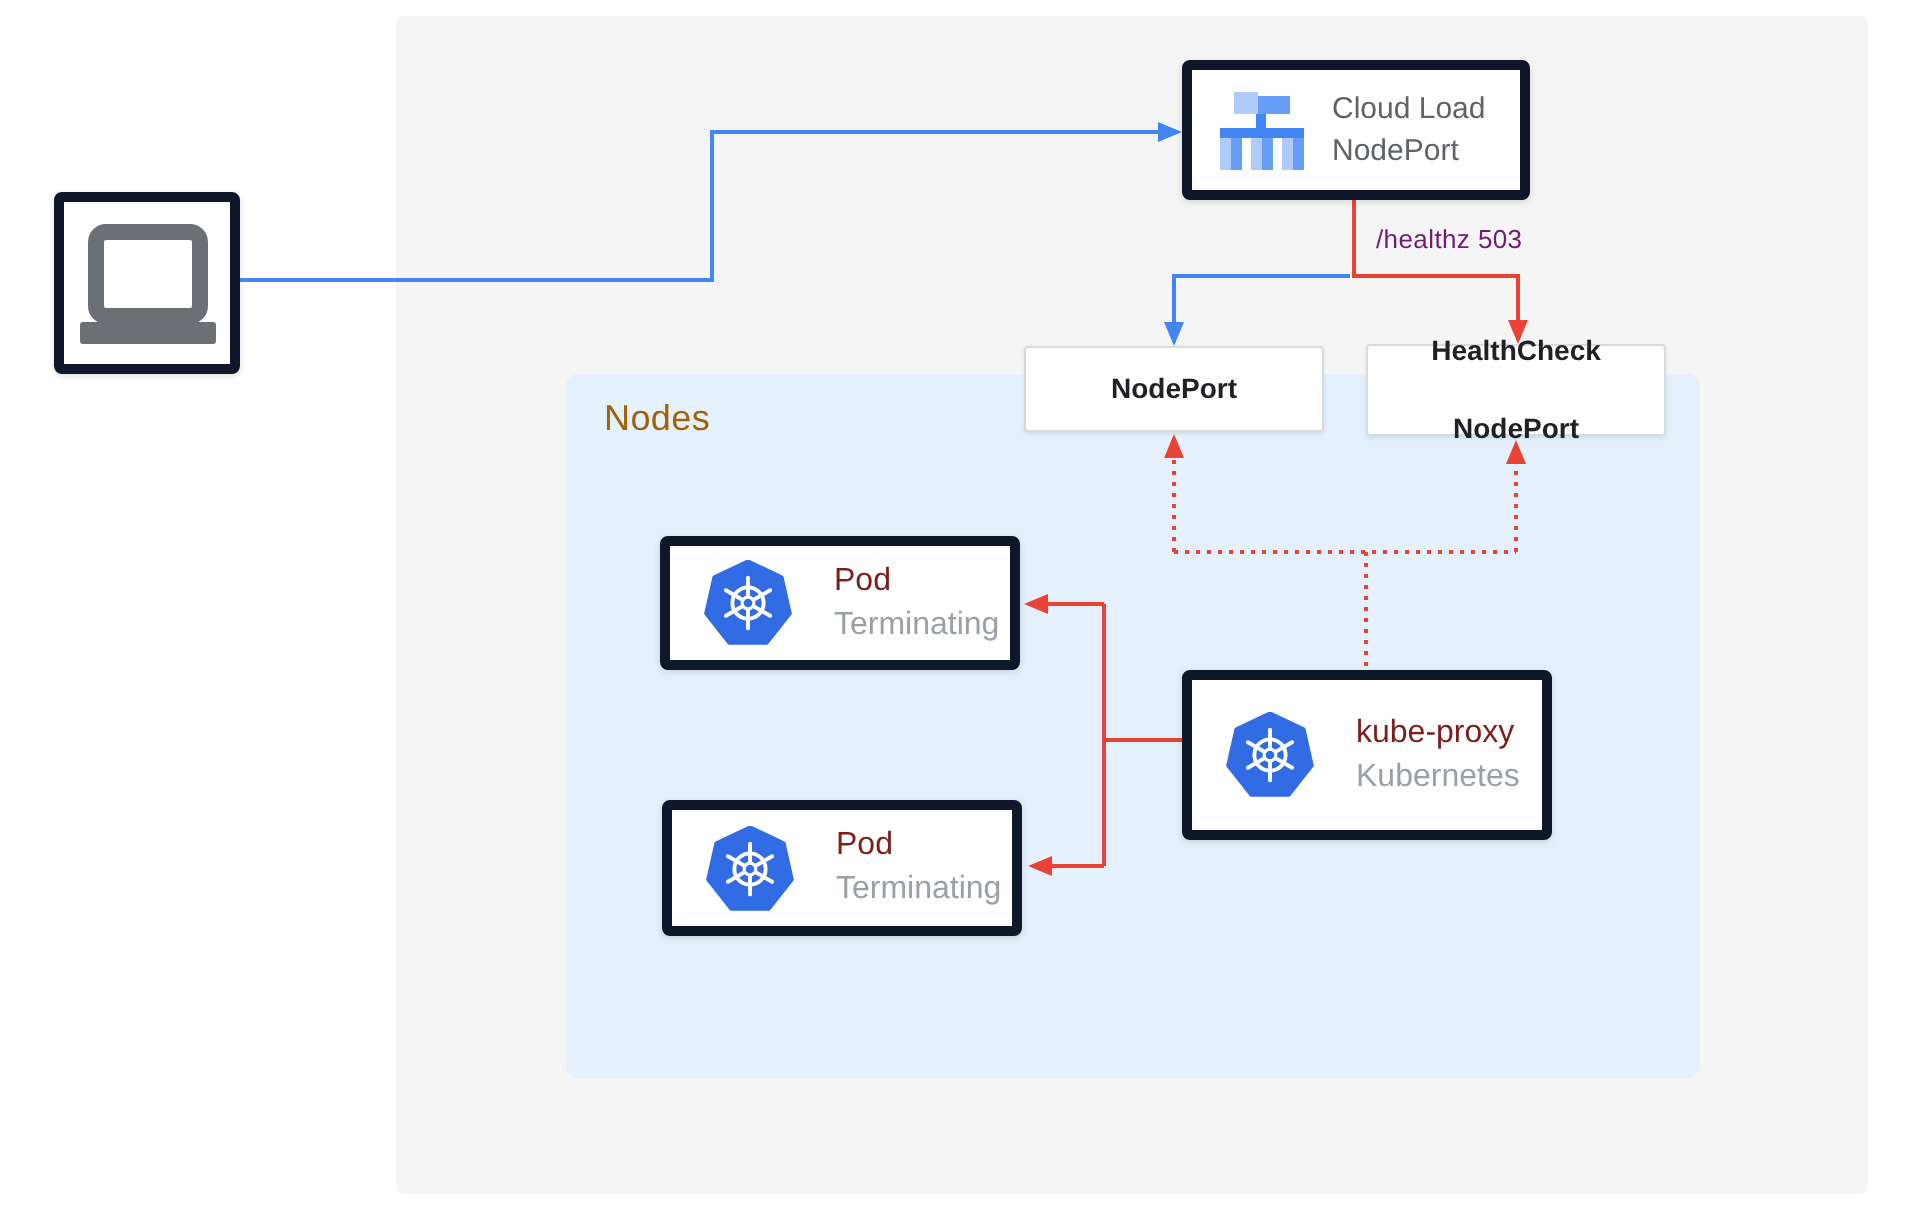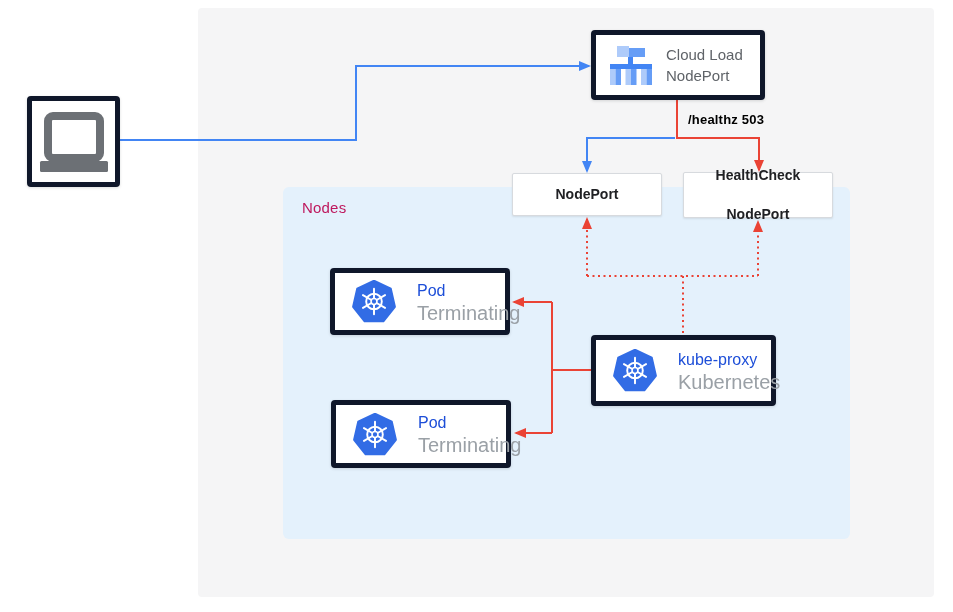--- a/index.html
+++ b/index.html
@@ -12,21 +12,21 @@
   .panel-gray {
     position:absolute; left:198px; top:8px; width:736px; height:589px;
     background:#f5f5f6; border-radius:4px;
   }
   .panel-nodes {
     position:absolute; left:283px; top:187px; width:567px; height:352px;
     background:#e4f1fc; border-radius:6px;
   }
   .nodes-label {
     position:absolute; left:19px; top:12px;
-    font-size:15px; color:#be185d; letter-spacing:.2px;
+    font-size:18px; color:#a16207; letter-spacing:.2px;
   }
 
   svg.edges { position:absolute; left:0; top:0; pointer-events:none; }
   .edge-blue { stroke:#4285f4; stroke-width:2; fill:none; }
   .edge-red  { stroke:#ea4335; stroke-width:2; fill:none; }
   .dotted    { stroke-dasharray:2 3.5; }
 
   .card {
     position:absolute; background:#ffffff; border:5px solid #0f172a;
     border-radius:4px; box-shadow:0 1px 3px rgba(60,64,67,.18);
@@ -45,27 +45,27 @@
     text-align:center; box-sizing:border-box;
   }
   .port-nodeport { left:512px; top:173px; width:150px; height:43px; }
   .port-hc       { left:683px; top:172px; width:150px; height:46px;gap:20px; }
 
   .k8s-card { padding-left:17px; }
   .k8s-card svg { flex:0 0 auto; }
   .k8s-text { margin-left:21px; }
   .card-pod1   { left:330px; top:268px; width:180px; height:67px; }
   .card-pod2   { left:331px; top:400px; width:180px; height:68px; }
-  .card-kproxy { left:591px; top:335px; width:185px; height:71px; }
-  .card-title { font-size:16px; line-height:22px; color:#1d4ed8; }
-  .card-sub   { font-size:20px; line-height:22px; color:#9aa0a6; }
+  .card-kproxy { left:591px; top:335px; width:185px; height:85px; }
+  .card-title { font-size:16px; line-height:22px; color:#7f1d1d; }
+  .card-sub   { font-size:16px; line-height:22px; color:#9aa0a6; }
 
   .edge-label {
     position:absolute; left:688px; top:112px;
-    font-size:13px; font-weight:bold; color:#000000; letter-spacing:.2px;
+    font-size:13px; font-weight:normal; color:#701a75; letter-spacing:.2px;
   }
 </style>
 </head>
 <body>
 
 <div class="stage">
 
   <div class="panel-gray"></div>
 
   <div class="panel-nodes">

